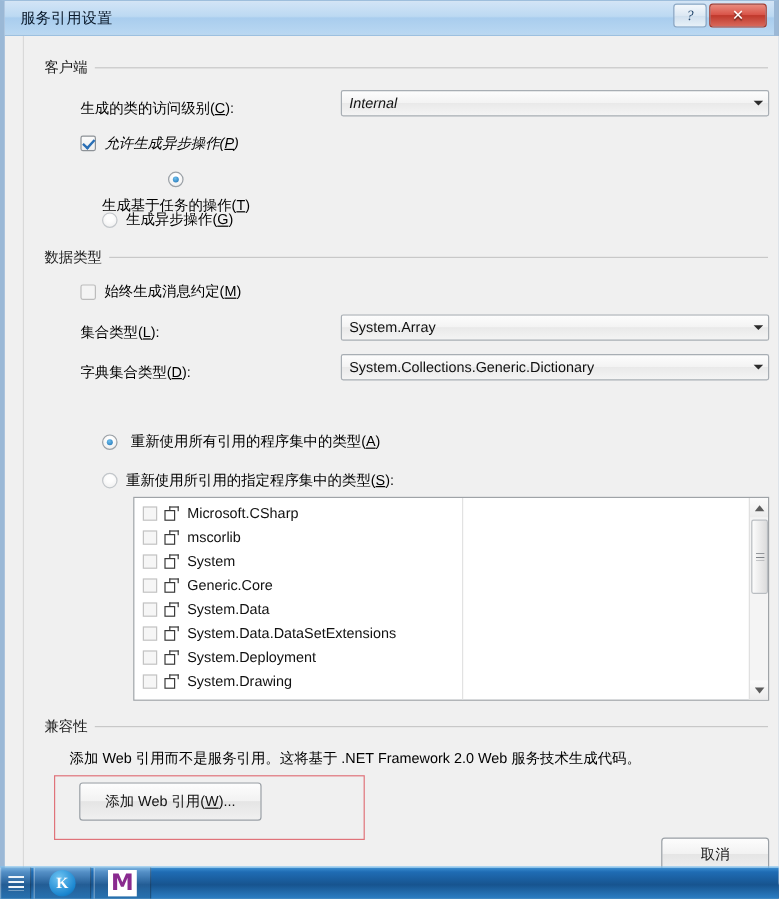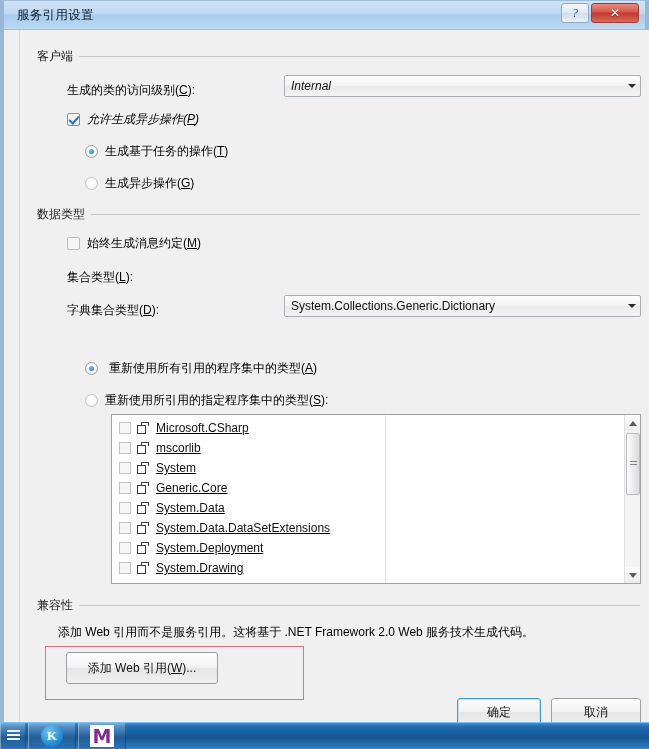--- a/index.html
+++ b/index.html
@@ -99,21 +99,21 @@
   }
   .radio.off{border-color:#c2c6ca;background:radial-gradient(circle at 50% 35%,#fdfdfd 30%,#ededed 100%);}
   .cbrow .txt{font-size:12px;color:#000;}
 
   
   .listbox{
     position:absolute;box-sizing:border-box;
     background:#fff;border:1px solid #9fa3a7;overflow:hidden;
   }
   .lb-inner{position:absolute;left:0;top:0;right:16px;bottom:0;padding-top:3px;}
-  .lb-item{height:20px;display:flex;align-items:center;padding-left:7px;gap:6px;text-decoration:underline;}
+  .lb-item{height:20px;display:flex;align-items:center;padding-left:7px;gap:6px;}
   .lb-cb{
     width:12px;height:12px;box-sizing:border-box;flex:none;
     border:1px solid #c3c3c3;background:#f6f6f6;
   }
   .asm-icon{
     position:relative;width:13px;height:13px;flex:none;
   }
   .asm-icon .b{
     position:absolute;box-sizing:border-box;border:1.4px solid #3a3a3a;background:#fff;
   }
@@ -224,21 +224,21 @@
           </span>
       </div>
 
       <div class="cbrow" style="left:47px;top:81px;font-style:italic;">
         <span class="cbox checked"></span>
         <span class="txt">
           <span>允许生成异步操作(</span><u>P</u><span>)</span>
         </span>
       </div>
 
-      <div class="cbrow" style="left:65px;top:113px;">
+      <div class="cbrow" style="left:65px;top:113px;flex-direction:column;">
         <span class="radio sel"></span>
         <span class="txt">
           <span>生成基于任务的操作(</span><u>T</u><span>)</span>
         </span>
       </div>
 
       <div class="cbrow" style="left:65px;top:145px;">
         <span class="radio off"></span>
         <span class="txt">
           <span>生成异步操作(</span><u>G</u><span>)</span>
@@ -252,20 +252,26 @@
 
       <div class="cbrow" style="left:47px;top:205px;">
         <span class="cbox disabled"></span>
         <span class="txt">
           <span>始终生成消息约定(</span><u>M</u><span>)</span>
         </span>
       </div>
 
       <div class="lbl" style="left:47px;top:239px;">
         <span>集合类型(</span><u>L</u><span>):</span>
+      </div>
+      <div class="combo" style="left:264px;top:232px;width:357px;">
+        <span class="ctext">System.Array</span>
+        <span class="carrow">
+            <i></i>
+          </span>
       </div>
 
       <div class="lbl" style="left:47px;top:272px;">
         <span>字典集合类型(</span><u>D</u><span>):</span>
       </div>
       <div class="combo" style="left:264px;top:265px;width:357px;">
         <span class="ctext">System.Collections.Generic.Dictionary</span>
         <span class="carrow">
             <i></i>
           </span>
@@ -375,21 +381,20 @@
       <div class="lbl" style="left:38px;top:594px;">添加 Web 引用而不是服务引用。这将基于 .NET Framework 2.0 Web 服务技术生成代码。</div>
 
       <div class="btn" style="left:46px;top:622px;width:152px;height:32px;">
         <span>
           <span>添加 Web 引用(</span><u>W</u><span>)...</span>
         </span>
       </div>
 
       <div class="annot" style="left:25px;top:616px;width:259px;height:54px;"></div>
 
-      <div class="btn focus" style="left:437px;top:668px;width:84px;height:28px;">确定</div>
       <div class="btn" style="left:531px;top:668px;width:90px;height:28px;">取消</div>
 
     </div>
   </div>
 
   <div class="taskbar">
     <div class="tb-item first">
       <span class="ic-lines"></span>
     </div>
     <div class="tb-item">

